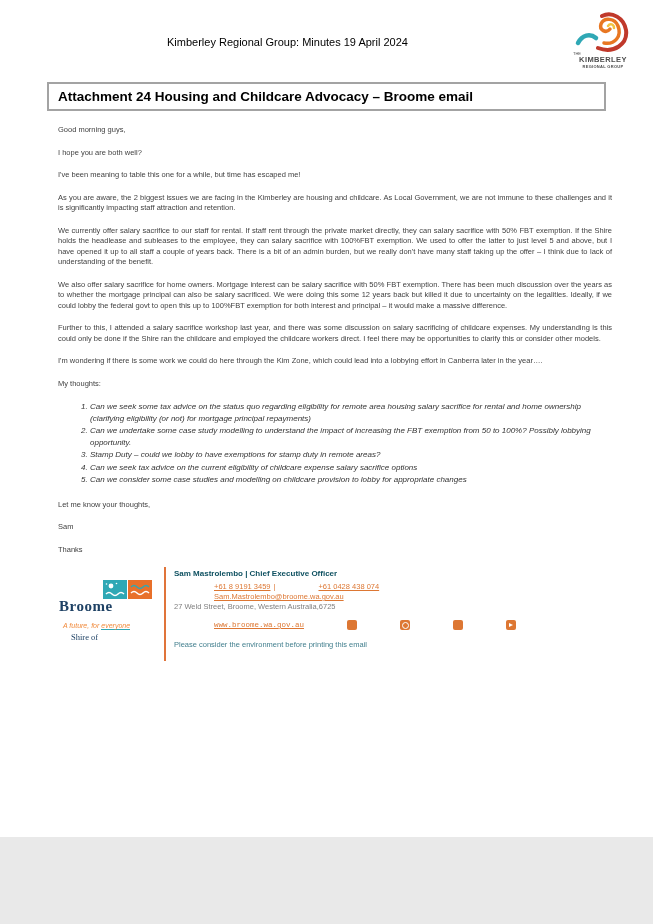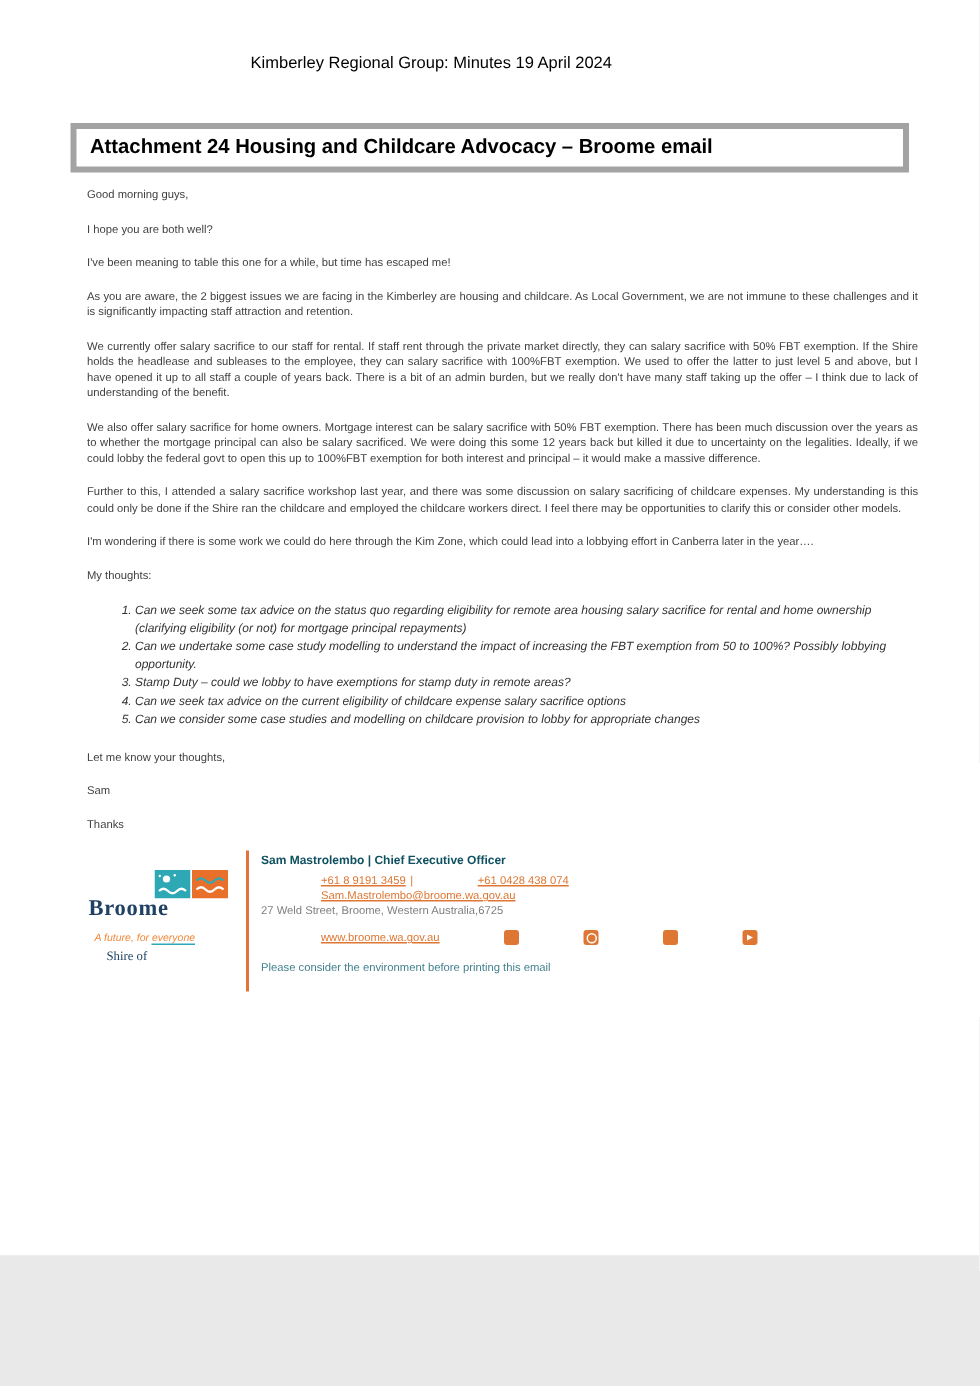--- a/index.html
+++ b/index.html
@@ -14,21 +14,21 @@
     position:absolute; top:36px; left:0; width:575px; text-align:center;
     font-size:11px; color:#000;
   }
   .krg-logo { position:absolute; top:10px; right:12px; width:76px; text-align:center; }
   .krg-logo svg { display:block; margin:0 auto; }
   .krg-the { font-size:4px; color:#4d4d4d; text-align:left; padding-left:8px; line-height:4px; }
   .krg-kim { font-size:7.5px; font-weight:bold; color:#4d4d4d; letter-spacing:0.4px; line-height:8px; }
   .krg-rg  { font-size:4px; font-weight:bold; color:#4d4d4d; letter-spacing:0.3px; line-height:5px; }
   
   .attachment-box {
-    position:absolute; top:82px; left:47px; width:559px; border:4px solid #a3a3a3;
+    position:absolute; top:82px; left:47px; width:559px; border:2px solid #a3a3a3;
     padding:3px 2px 4px 9px;
   }
   .attachment-box span { font-size:13.5px; font-weight:bold; }
   
   .email-body {
     position:absolute; top:125px; left:58px; width:554px;
     font-size:7.5px; line-height:10.5px; color:#3f3f3f;
   }
   .email-body p { margin:0 0 12px 0; text-align:justify; }
   .email-body p.short { text-align:left; }
@@ -41,21 +41,21 @@
   .broome-tiles { position:absolute; top:0; left:45px; display:flex; gap:1px; }
   .broome-word { position:absolute; top:14px; left:1px; font-family:"Liberation Serif", serif; font-weight:bold; font-size:15px; color:#1e4164; letter-spacing:0.5px; line-height:24px; }
   .broome-tagline { position:absolute; top:41px; left:5px; font-size:7px; font-style:italic; color:#f08a3c; }
   .broome-tagline .tl2 { border-bottom:1px solid #2fa8b5; }
   .sig-separator { width:2px; background:#e0743a; height:94px; margin:0 8px 0 6px; flex:0 0 auto; }
   .sig-text { padding-top:2px; font-size:7.5px; line-height:10px; }
   .sig-name { font-size:8px; font-weight:bold; color:#0f5161; margin-bottom:3px; }
   .sig-text a { color:#dd7733; text-decoration:underline;margin-left:40px; }
   .sig-sep-bar { color:#dd7733; text-decoration:none; margin:0 3px; }
   .sig-address { color:#808080; }
-  .sig-webrow { margin-top:8px; display:flex; align-items:center; gap:3px; }
+  .sig-webrow { margin-top:8px; display:flex; align-items:center; gap:3px;font-family:Liberation Mono, monospace; }
   .soc {
     display:inline-flex; width:10px; height:10px; border-radius:2px; background:#dd7733;
     color:#fff; align-items:center; justify-content:center; font-size:6.5px; font-weight:bold;
     text-decoration:none !important; line-height:10px;
   }
   .soc.ig { position:relative; }
   .soc.ig::before { content:""; width:5px; height:5px; border:1px solid #fff; border-radius:50%; }
   .soc.yt::before { content:""; width:0; height:0; border-left:4px solid #fff; border-top:2.5px solid transparent; border-bottom:2.5px solid transparent; }
   .soc.in { font-size:5.5px; }
   .sig-env { margin-top:10px; color:#44808f; }
@@ -65,20 +65,31 @@
   .footer-label { color:#7f7f7f; letter-spacing:2.5px; margin-left:2px;text-align:right; }
   .footer-line { position:absolute; top:857px; left:73px; width:507px; height:1px; background:#c9c9c9; }
 </style>
 </head>
 <body>
 
 <div class="page">
 
   <div class="header-title">Kimberley Regional Group: Minutes 19 April 2024</div>
 
+  <div class="krg-logo">
+    <svg width="58" height="42" viewBox="0 0 58 42">
+      <path d="M4 33 C8 25, 16 23, 22 28" stroke="#2fa8b5" stroke-width="4.5" fill="none" stroke-linecap="round"></path>
+      <path d="M24 38 C40 44, 54 34, 52 20 C50 8, 38 1, 28 6" stroke="#c0392b" stroke-width="4" fill="none" stroke-linecap="round"></path>
+      <path d="M30 33 C41 35, 48 26, 44 16 C41 8, 30 7, 27 14 C25 20, 32 24, 36 19" stroke="#e87722" stroke-width="3.5" fill="none" stroke-linecap="round"></path>
+      <path d="M34 16 C36 13, 40 14, 40 18" stroke="#f2c340" stroke-width="2.5" fill="none" stroke-linecap="round"></path>
+    </svg>
+    <div class="krg-the">THE</div>
+    <div class="krg-kim">KIMBERLEY</div>
+    <div class="krg-rg">REGIONAL GROUP</div>
+  </div>
 
   <div class="attachment-box">
     <span>Attachment 24 Housing and Childcare Advocacy – Broome email</span>
   </div>
 
   <div class="email-body">
     <p class="short">Good morning guys,</p>
     <p class="short">I hope you are both well?</p>
     <p class="short">I've been meaning to table this one for a while, but time has escaped me!</p>
     <p>As you are aware, the 2 biggest issues we are facing in the Kimberley are housing and childcare.  As Local Government, we are not immune to these challenges and it is significantly impacting staff attraction and retention.</p>

